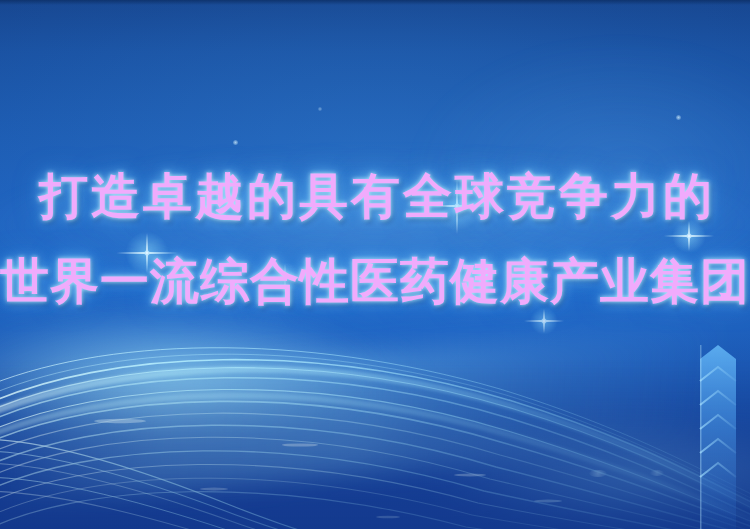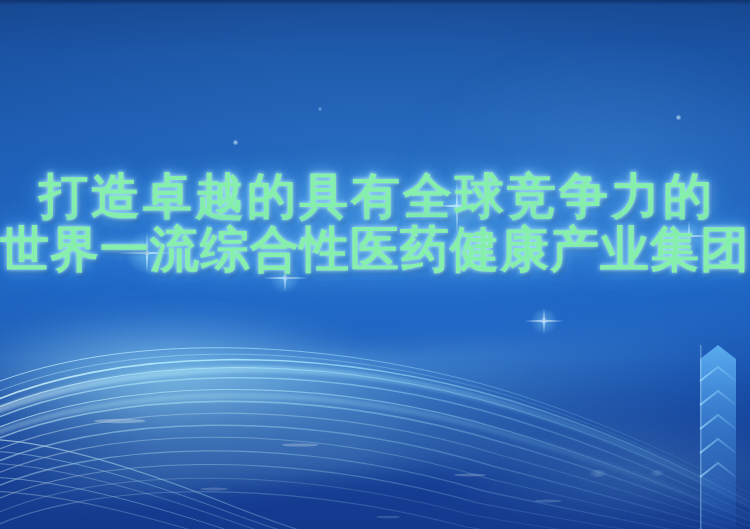--- a/index.html
+++ b/index.html
@@ -169,39 +169,39 @@
 
   
   .headline {
     position: absolute;
     left: 0; right: 0;
     top: 172px;
     text-align: center;
     z-index: 6;
   }
   .line {
-    color: #86efac;
+    color: #f0abfc;
     font-weight: 700;
     line-height: 1.0;
     white-space: nowrap;
     text-shadow:
        0 0 4px rgba(190,240,255,0.95),
        0 0 12px rgba(120,205,255,0.85),
        0 0 26px rgba(80,175,255,0.55),
        2px 3px 5px rgba(10,40,95,0.55);
   }
   .line-1 {
     font-size: 49px;
     letter-spacing: 3px;
     padding: 0 0 0 4px;
   }
   .line-2 {
     font-size: 49px;
     letter-spacing: 1px;
-    margin-top: 4px;
+    margin-top: 36px;
   }
 
   
   .speck {
     position: absolute;
     border-radius: 50%;
     background: radial-gradient(circle, rgba(210,240,255,0.75), rgba(210,240,255,0));
     pointer-events: none;
   }
 </style>

